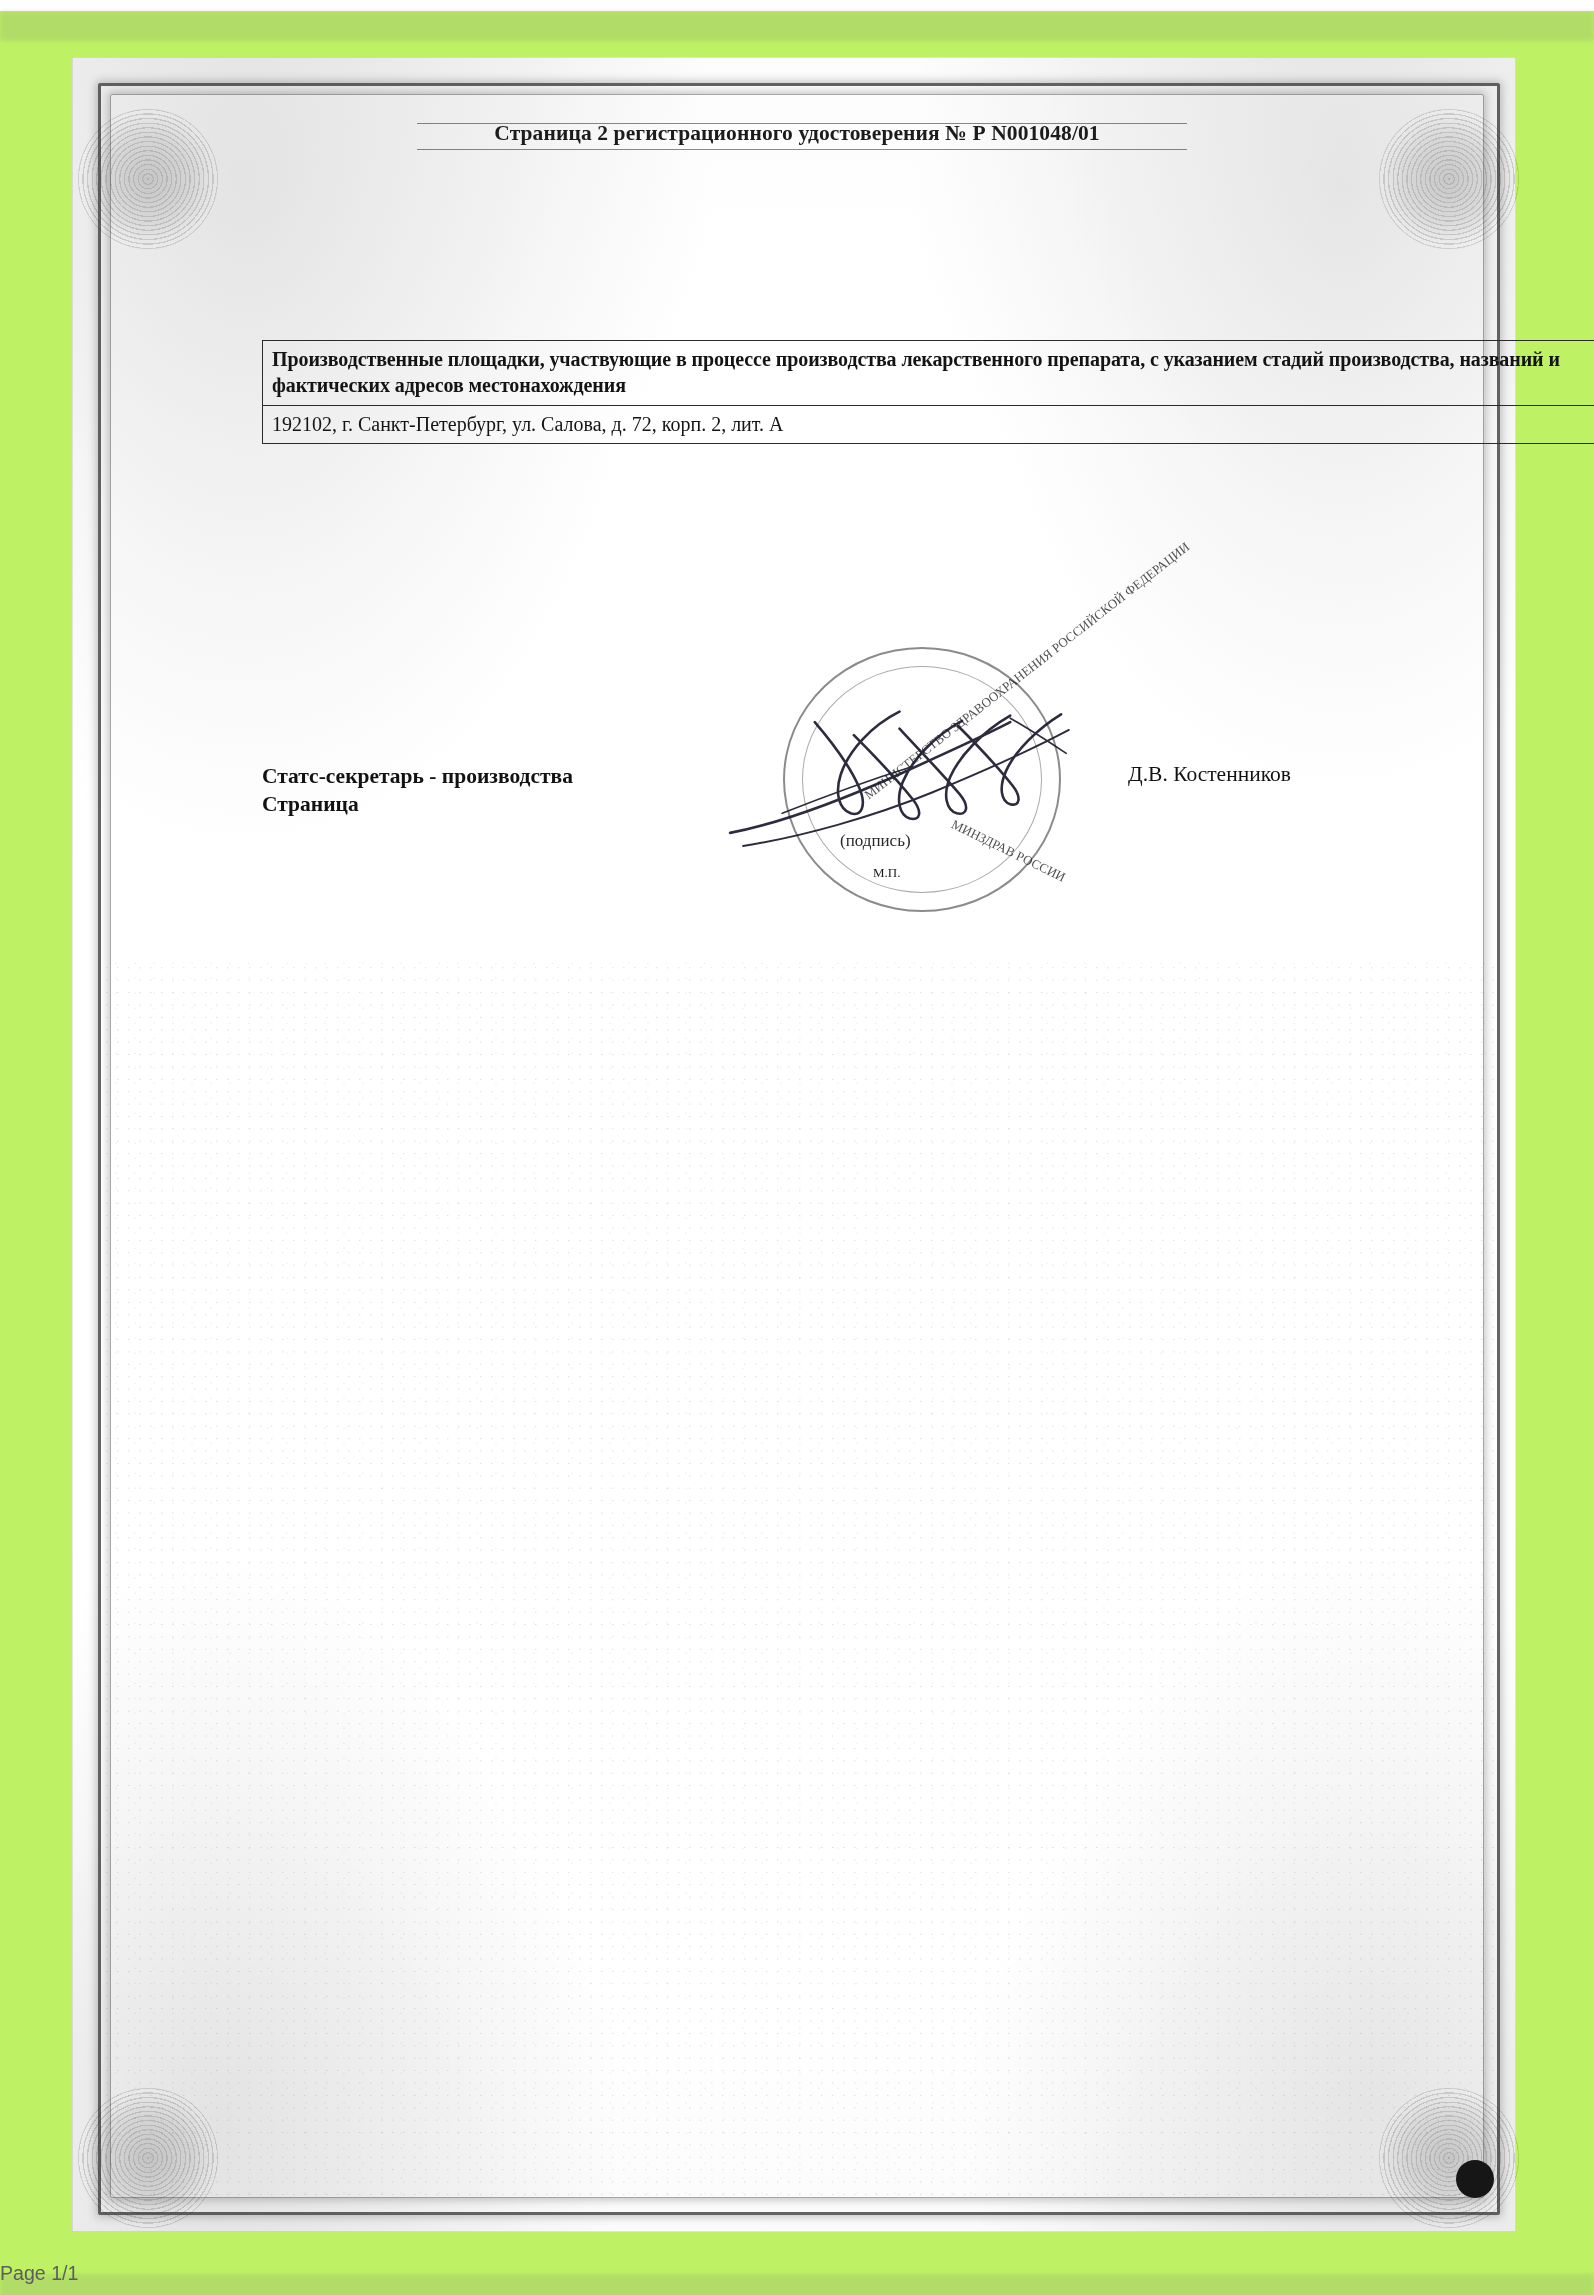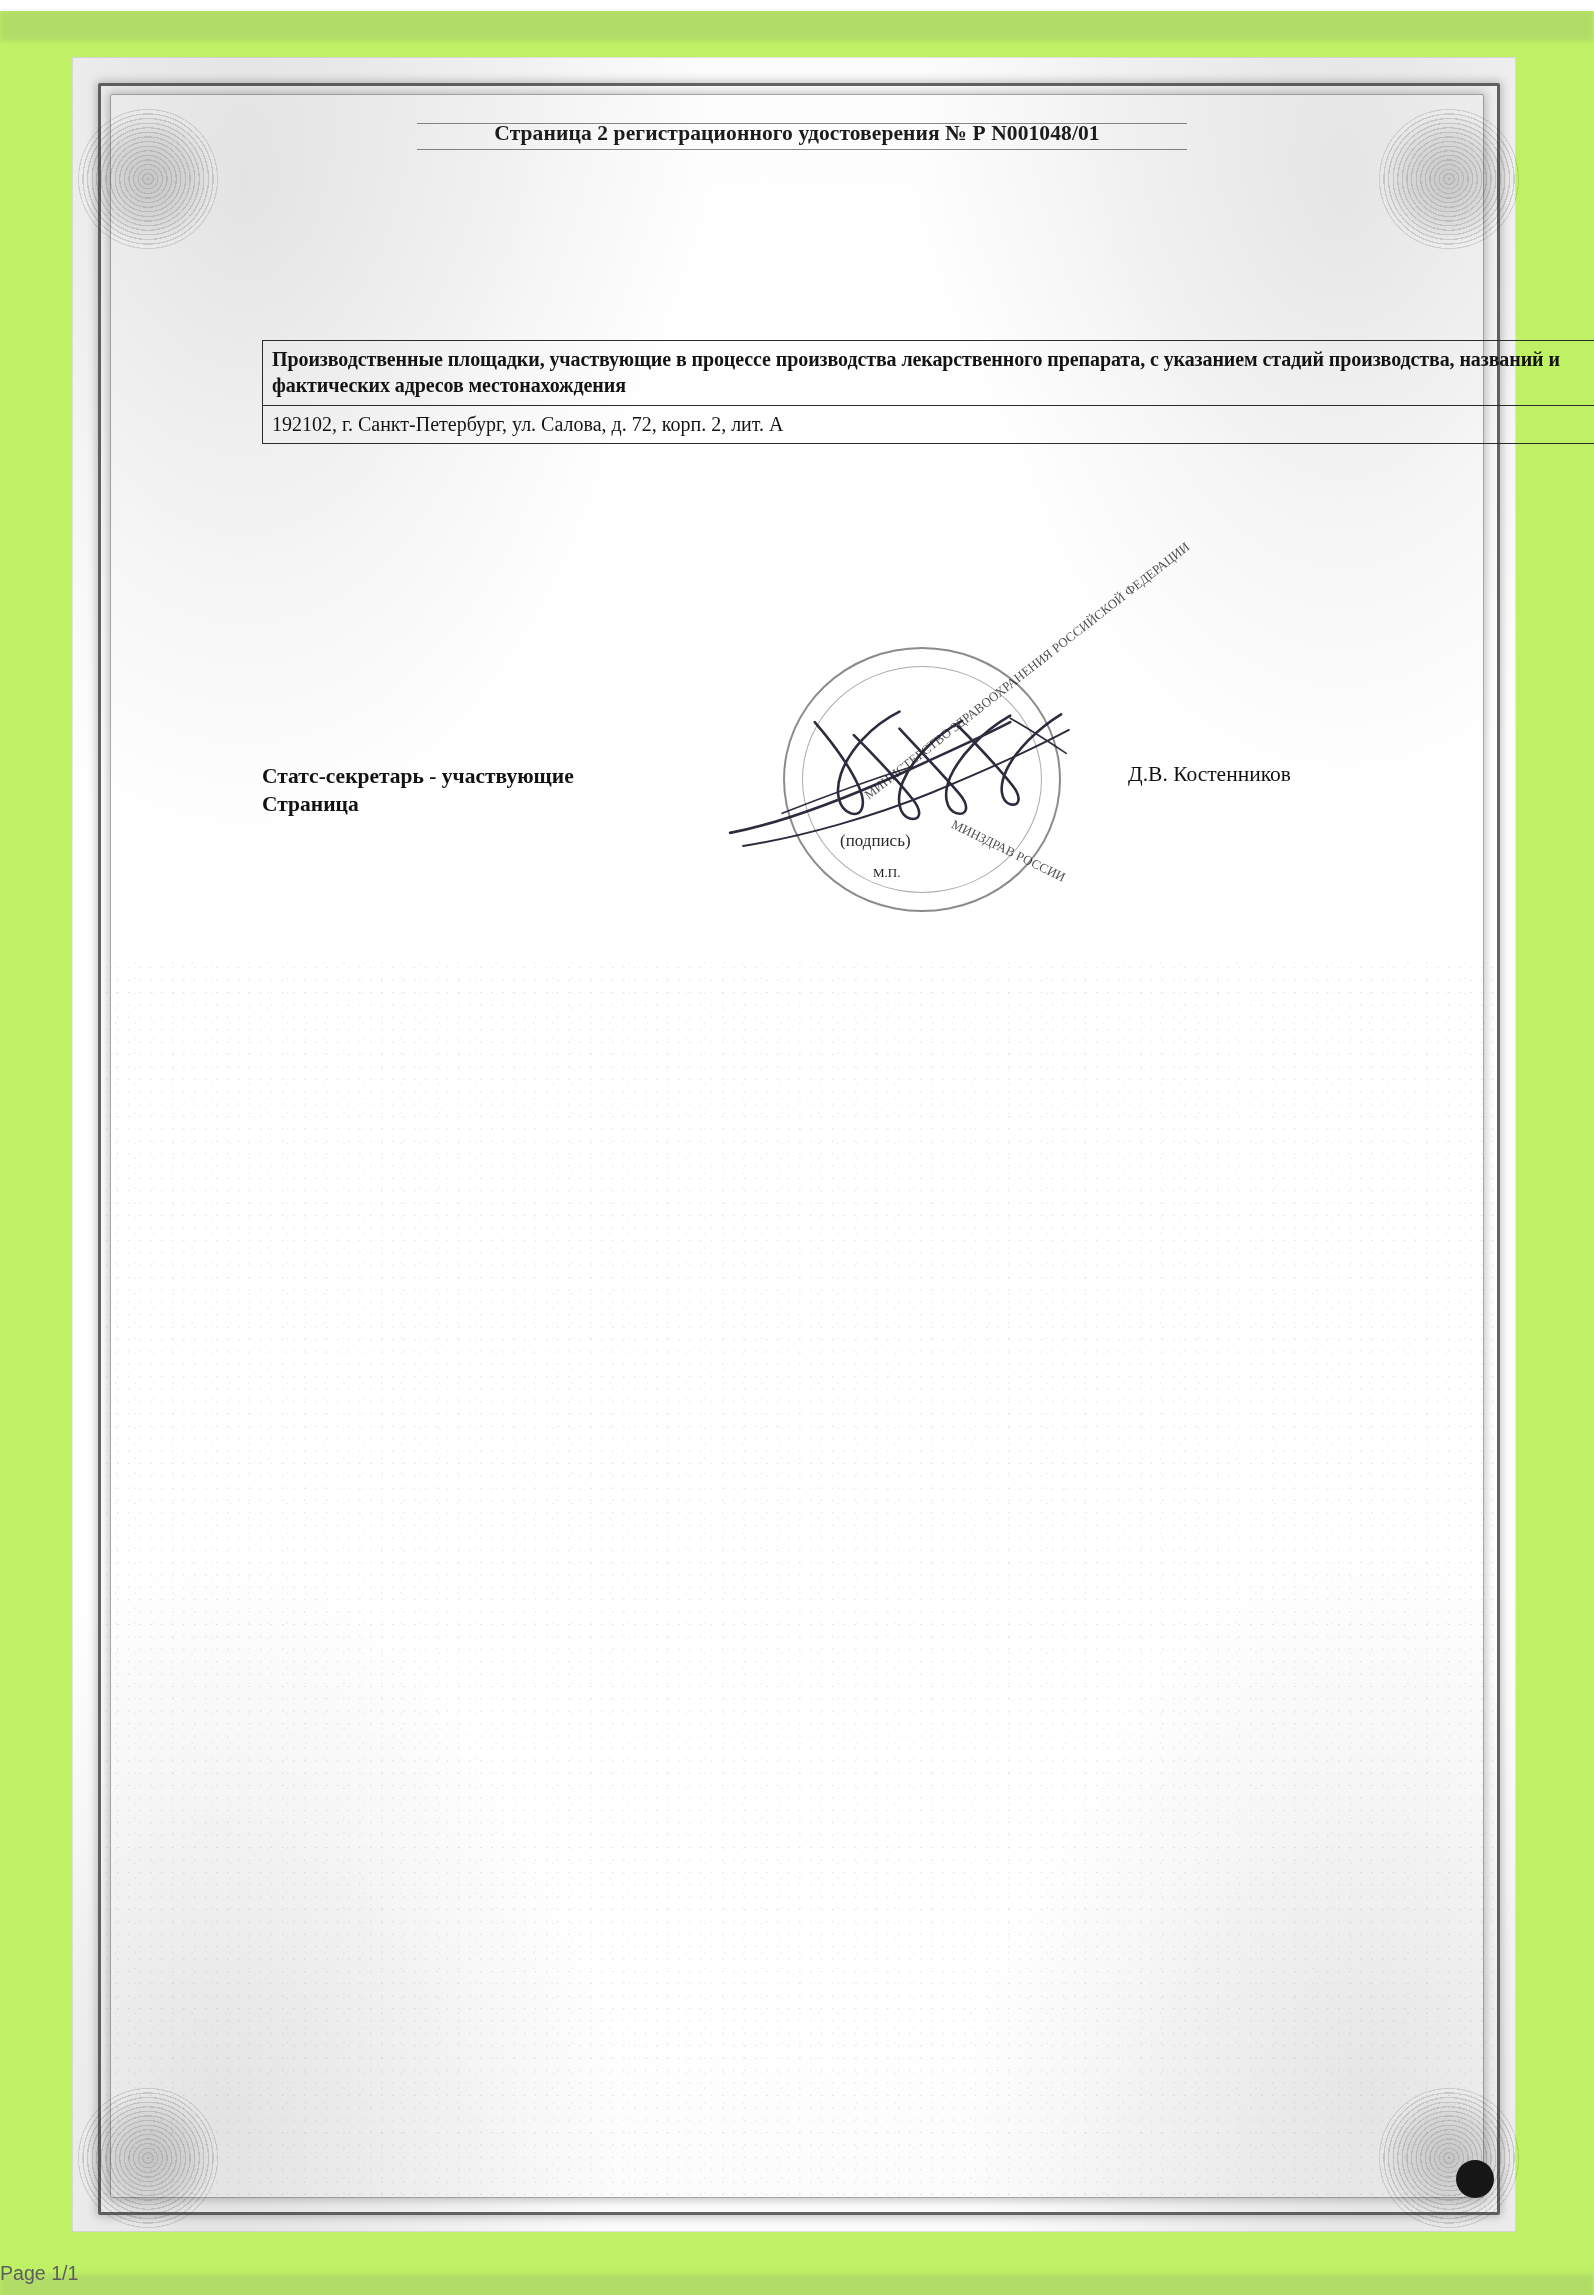--- a/index.html
+++ b/index.html
@@ -302,21 +302,21 @@
           <tr>
         <td class="head-cell" colspan="2">Производственные площадки, участвующие в процессе производства лекарственного препарата, с указанием стадий производства, названий и фактических адресов местонахождения</td>
       </tr>
       <tr>
         <td class="address-cell" colspan="2">192102, г. Санкт-Петербург, ул. Салова, д. 72, корп. 2, лит. А</td>
       </tr>
     </tbody>
       </table>
 
     <div class="sign-block">
-      <div>Статс-секретарь - участвующие</div>
+      <div>Статс-секретарь - производства</div>
       <div>Страница</div>
     </div>
 
     <div class="sign-name">Д.В. Костенников</div>
 
     <div class="stamp"></div>
     <div class="stamp-text">
       <span style="left:40px;  top:15.7px;  transform: rotate(-38deg);">МИНИСТЕРСТВО ЗДРАВООХРАНЕНИЯ РОССИЙСКОЙ ФЕДЕРАЦИИ</span>
       <span style="left:163px; top:196px; transform: rotate(26deg);">МИНЗДРАВ РОССИИ</span>
     </div>

